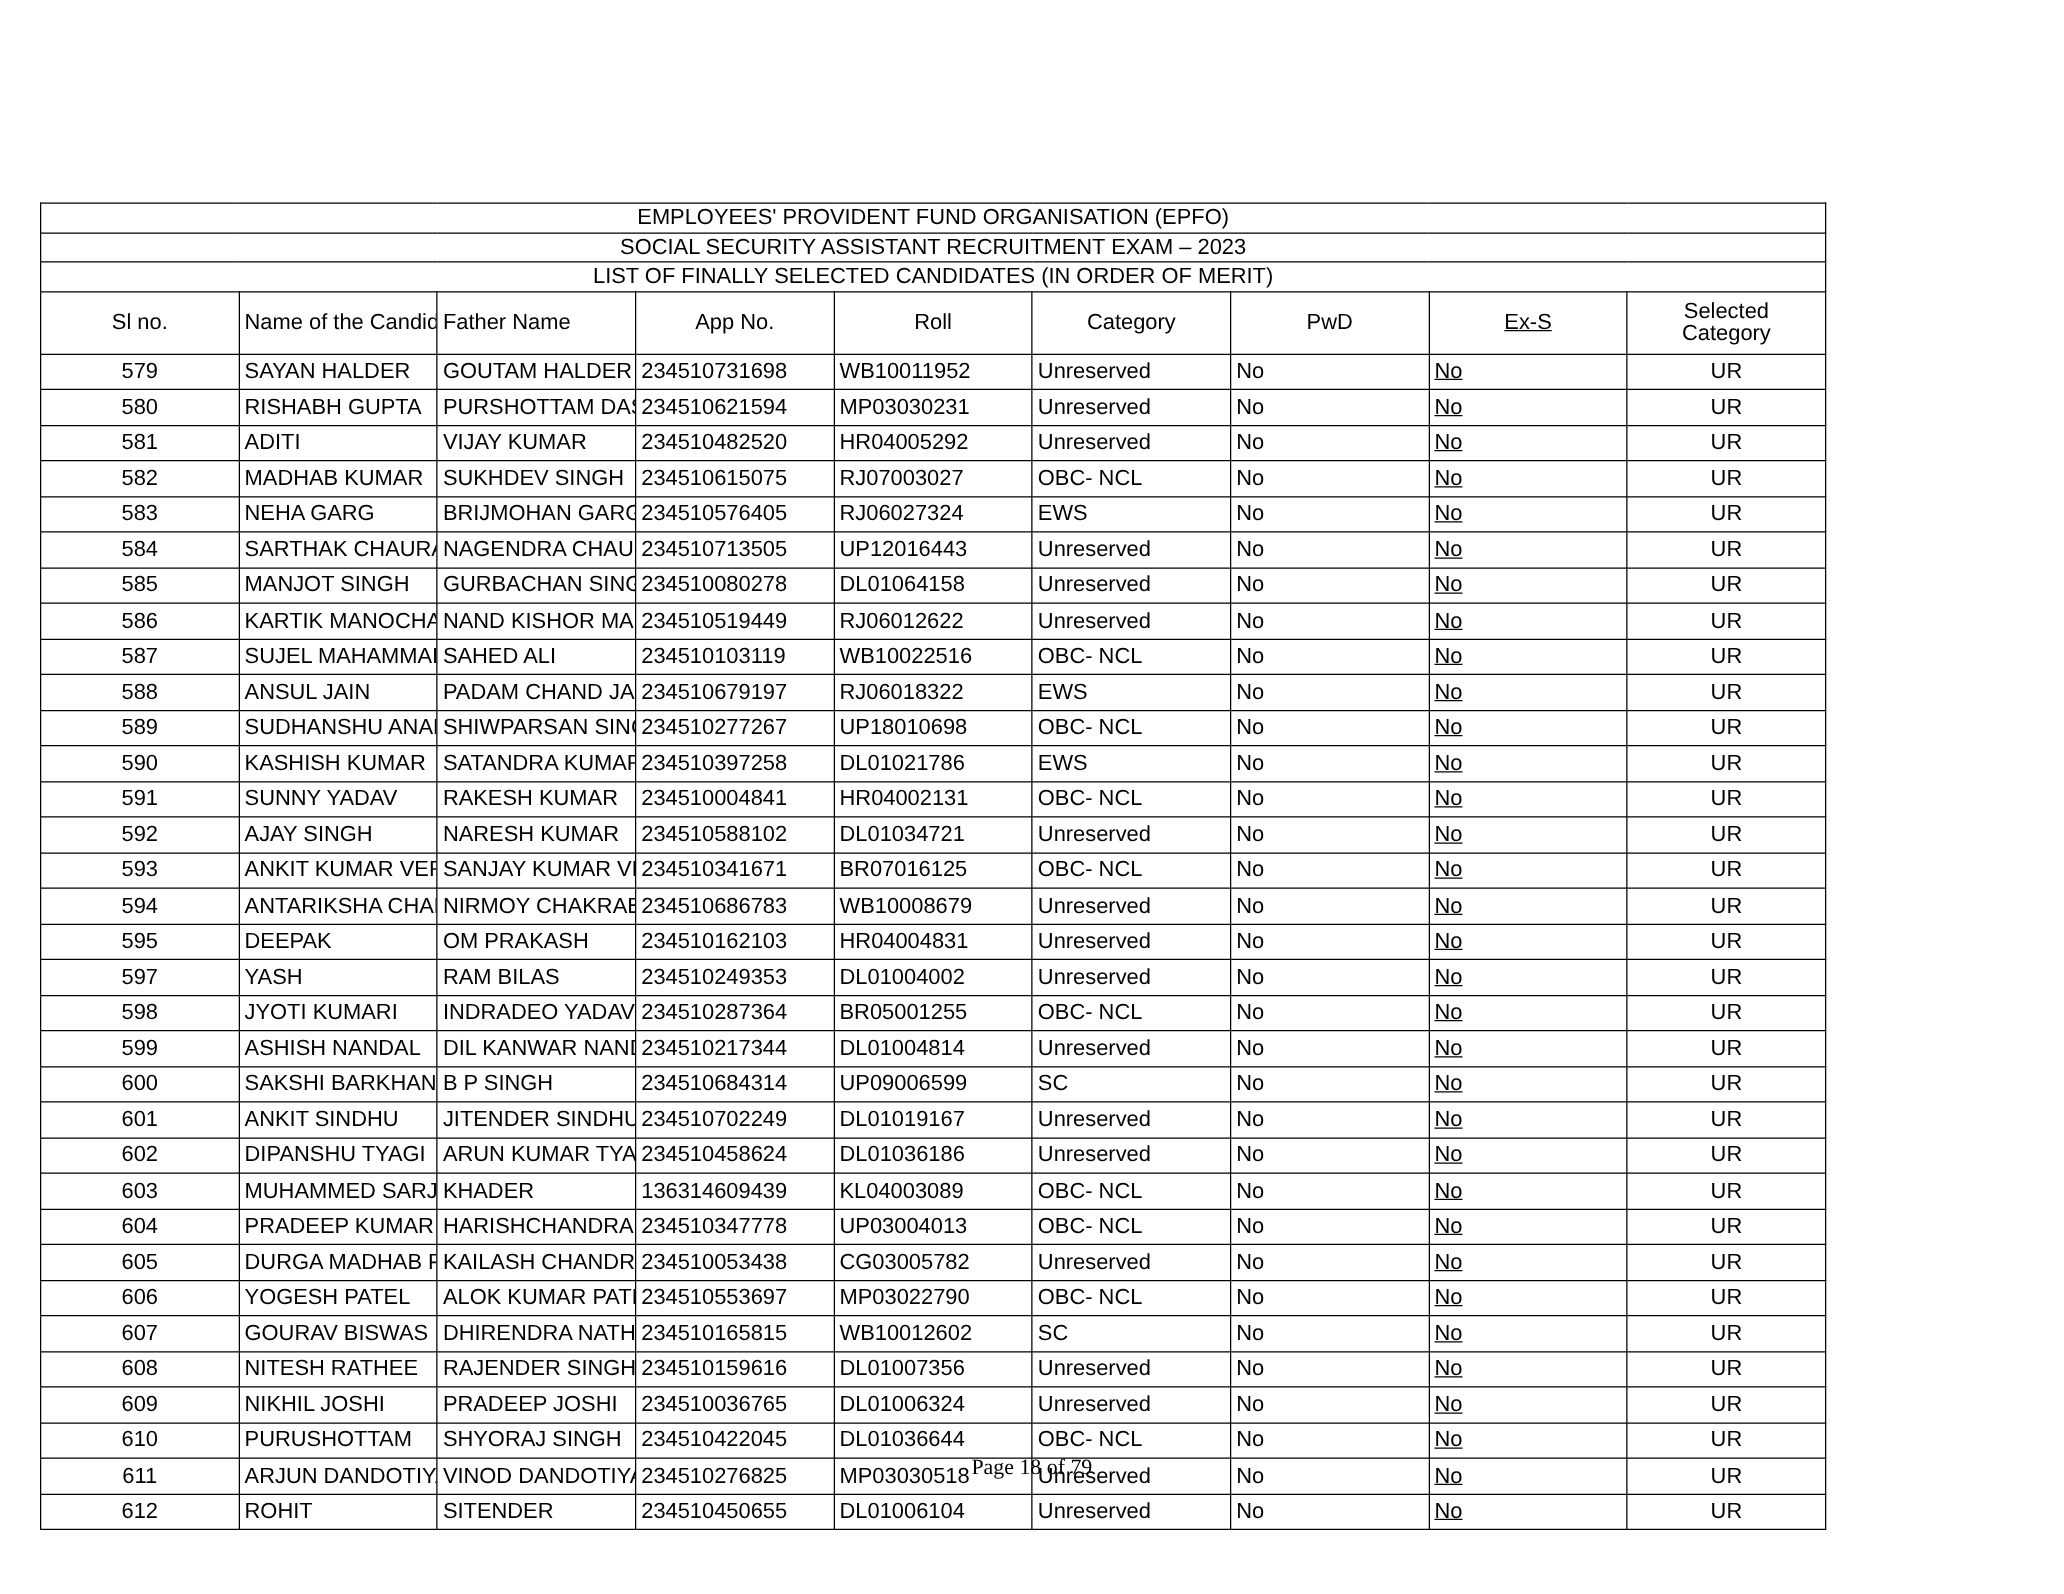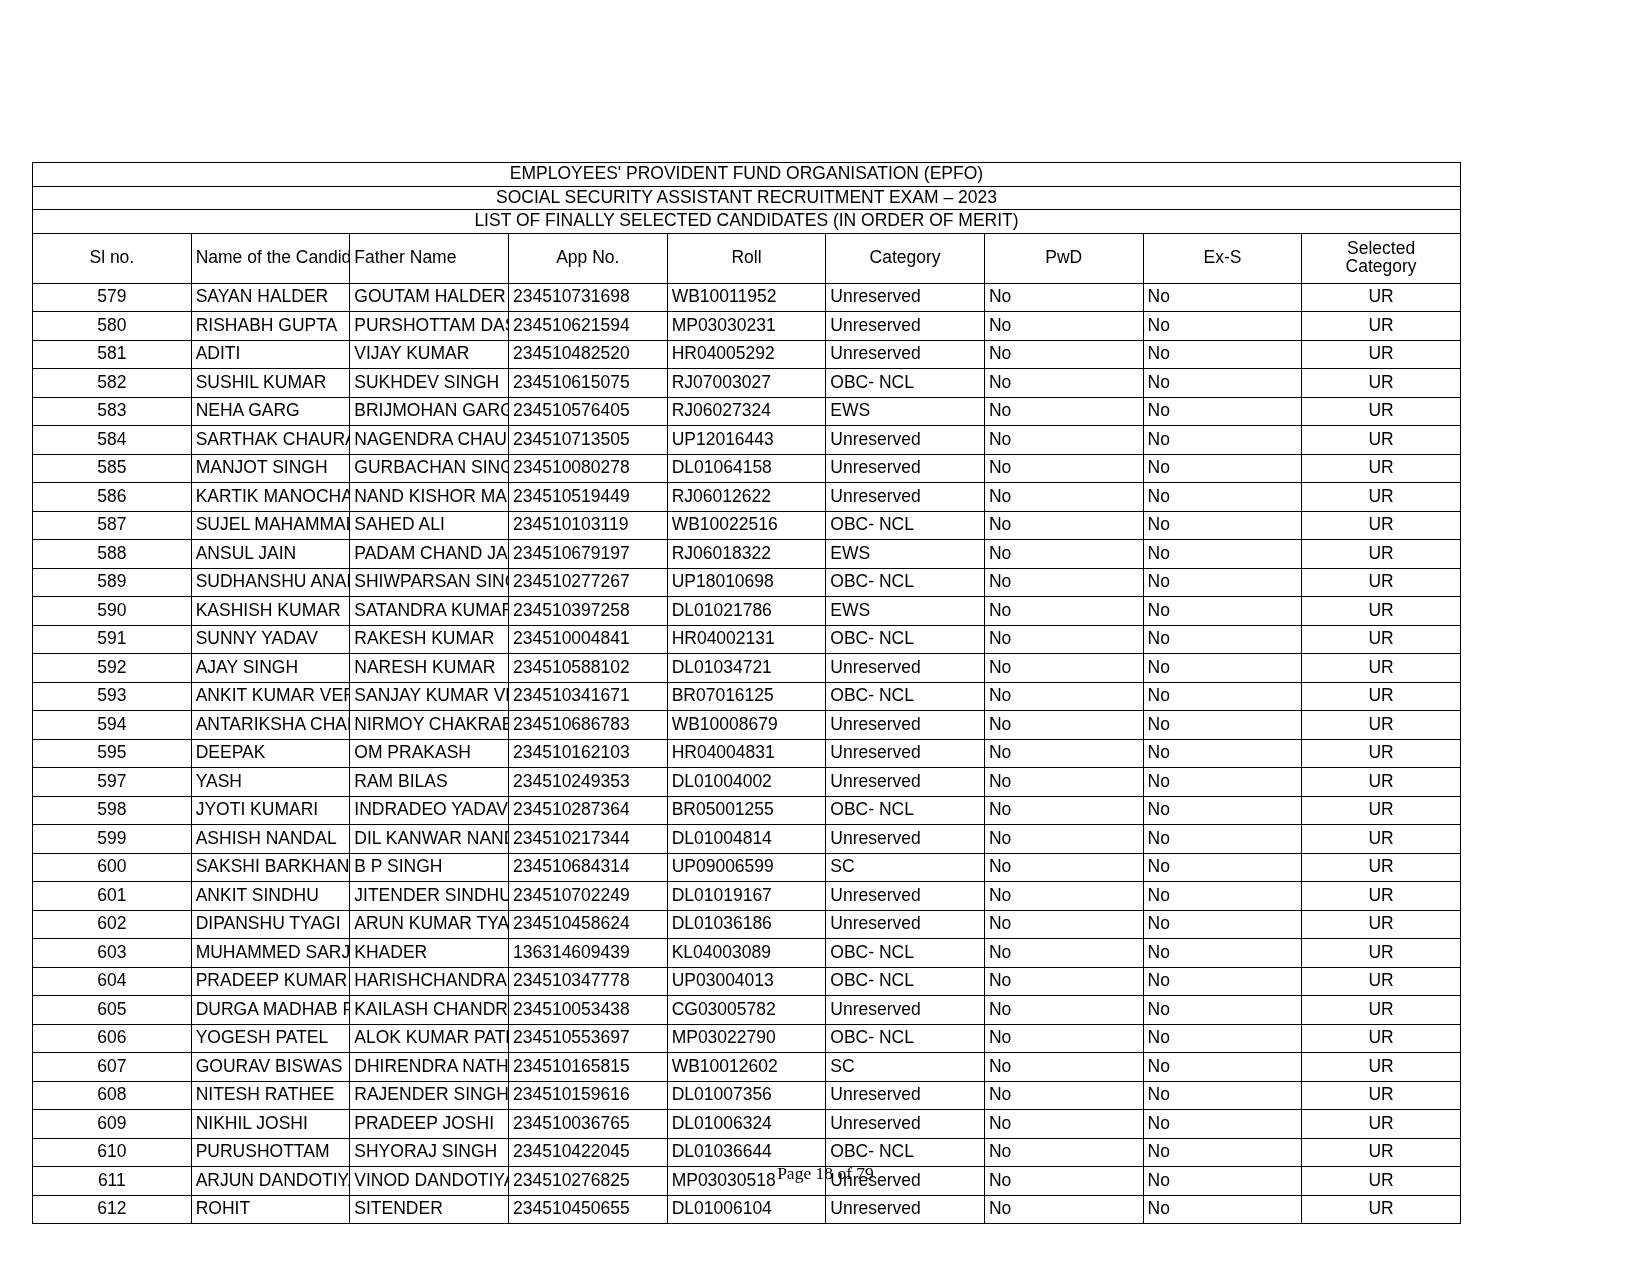--- a/index.html
+++ b/index.html
@@ -58,21 +58,21 @@
     line-height: 1.15;
     padding-top: 2px;
   }
   .c-sl      { width: 54px;  text-align: center; padding-right: 7px; }
   .c-name    { width: 447px; }
   .c-father  { width: 447px; }
   .c-app     { width: 150px; text-align: left; }
   .c-roll    { width: 130px; text-align: left; }
   .c-cat     { width: 108px; text-align: left; }
   .c-pwd     { width: 42px;  text-align: left; }
-  .c-exs     { width: 42px;  text-align: left; }
+  .c-exs     { width: 42px;  text-align: left; text-decoration: underline; }
   .c-selcat  { width: 88px;  text-align: center; }
 
   .head-cell.c-app, .head-cell.c-roll, .head-cell.c-cat,
   .head-cell.c-pwd, .head-cell.c-exs {
     text-align: center;
     vertical-align: middle;
   }
   .row-cell {
     height: 22.5px;
   }
@@ -144,21 +144,21 @@
           <td class="row-cell c-father">VIJAY KUMAR</td>
           <td class="row-cell c-app">234510482520</td>
           <td class="row-cell c-roll">HR04005292</td>
           <td class="row-cell c-cat">Unreserved</td>
           <td class="row-cell c-pwd">No</td>
           <td class="row-cell c-exs">No</td>
           <td class="row-cell c-selcat">UR</td>
         </tr>
         <tr>
           <td class="row-cell c-sl">582</td>
-          <td class="row-cell c-name">SUSHIL KUMAR</td>
+          <td class="row-cell c-name">MADHAB KUMAR</td>
           <td class="row-cell c-father">SUKHDEV SINGH</td>
           <td class="row-cell c-app">234510615075</td>
           <td class="row-cell c-roll">RJ07003027</td>
           <td class="row-cell c-cat">OBC- NCL</td>
           <td class="row-cell c-pwd">No</td>
           <td class="row-cell c-exs">No</td>
           <td class="row-cell c-selcat">UR</td>
         </tr>
         <tr>
           <td class="row-cell c-sl">583</td>

